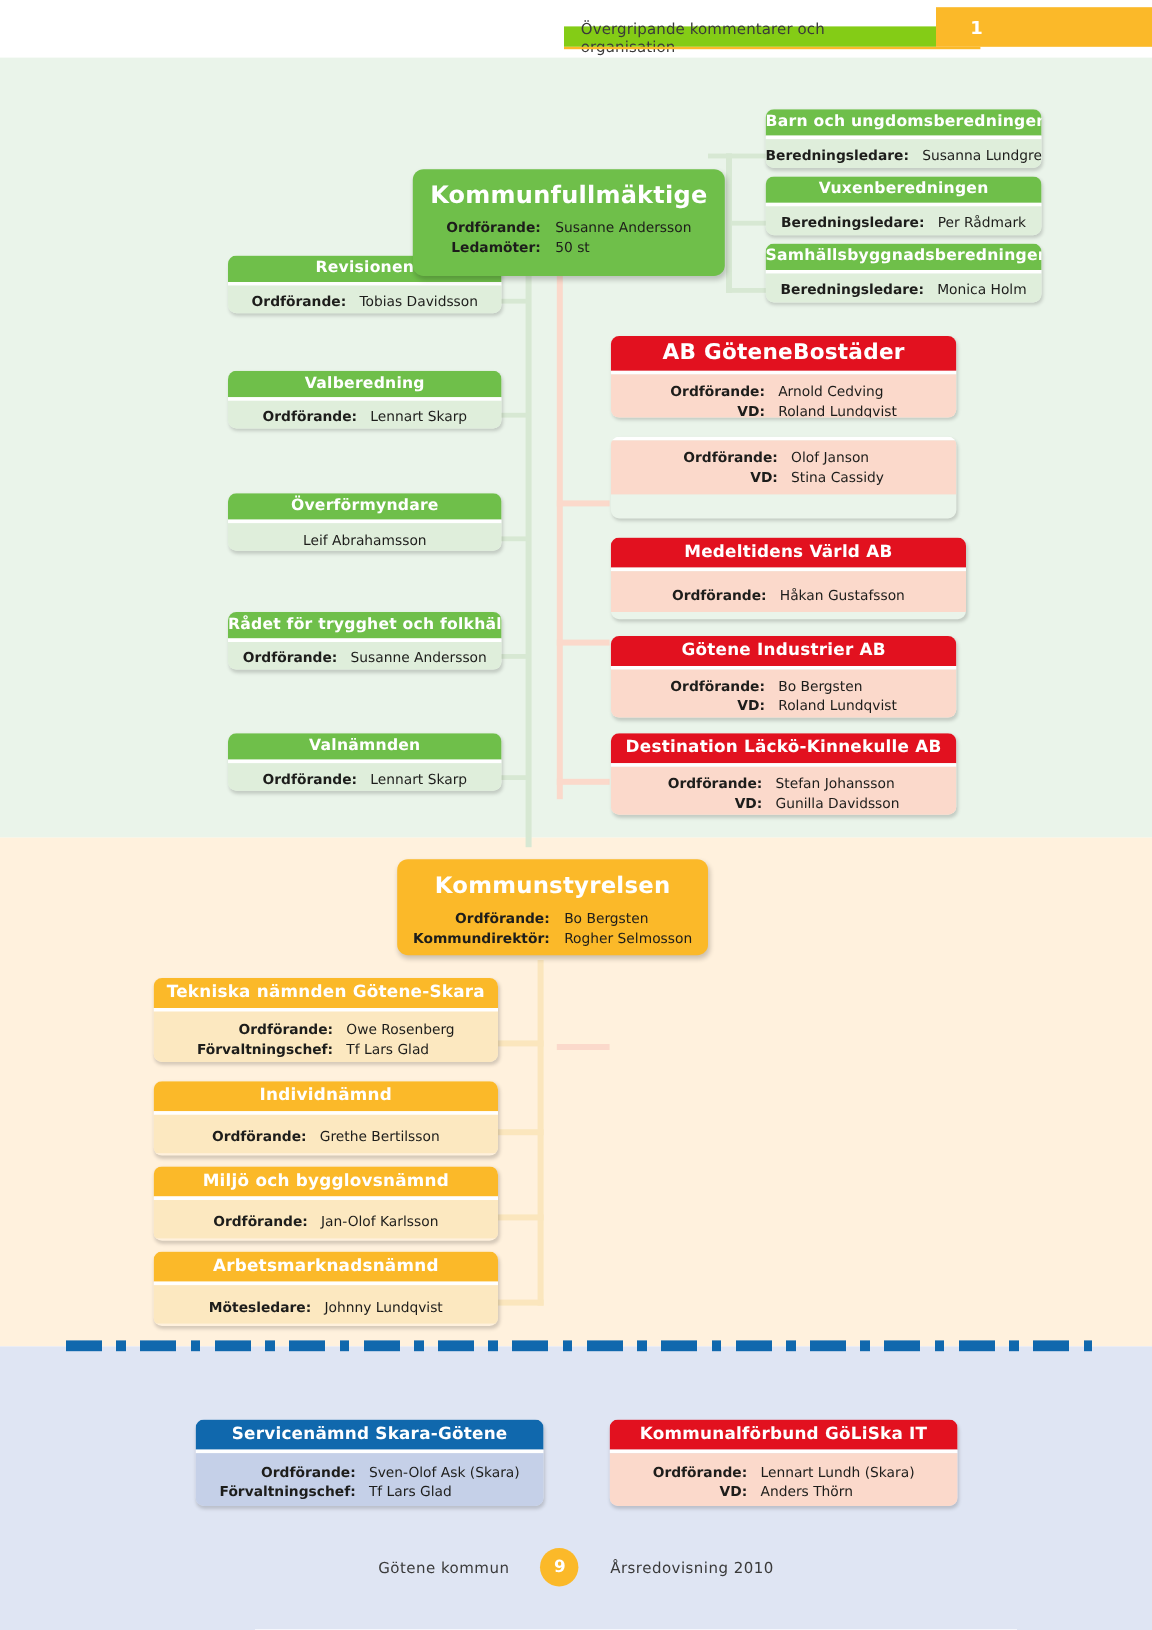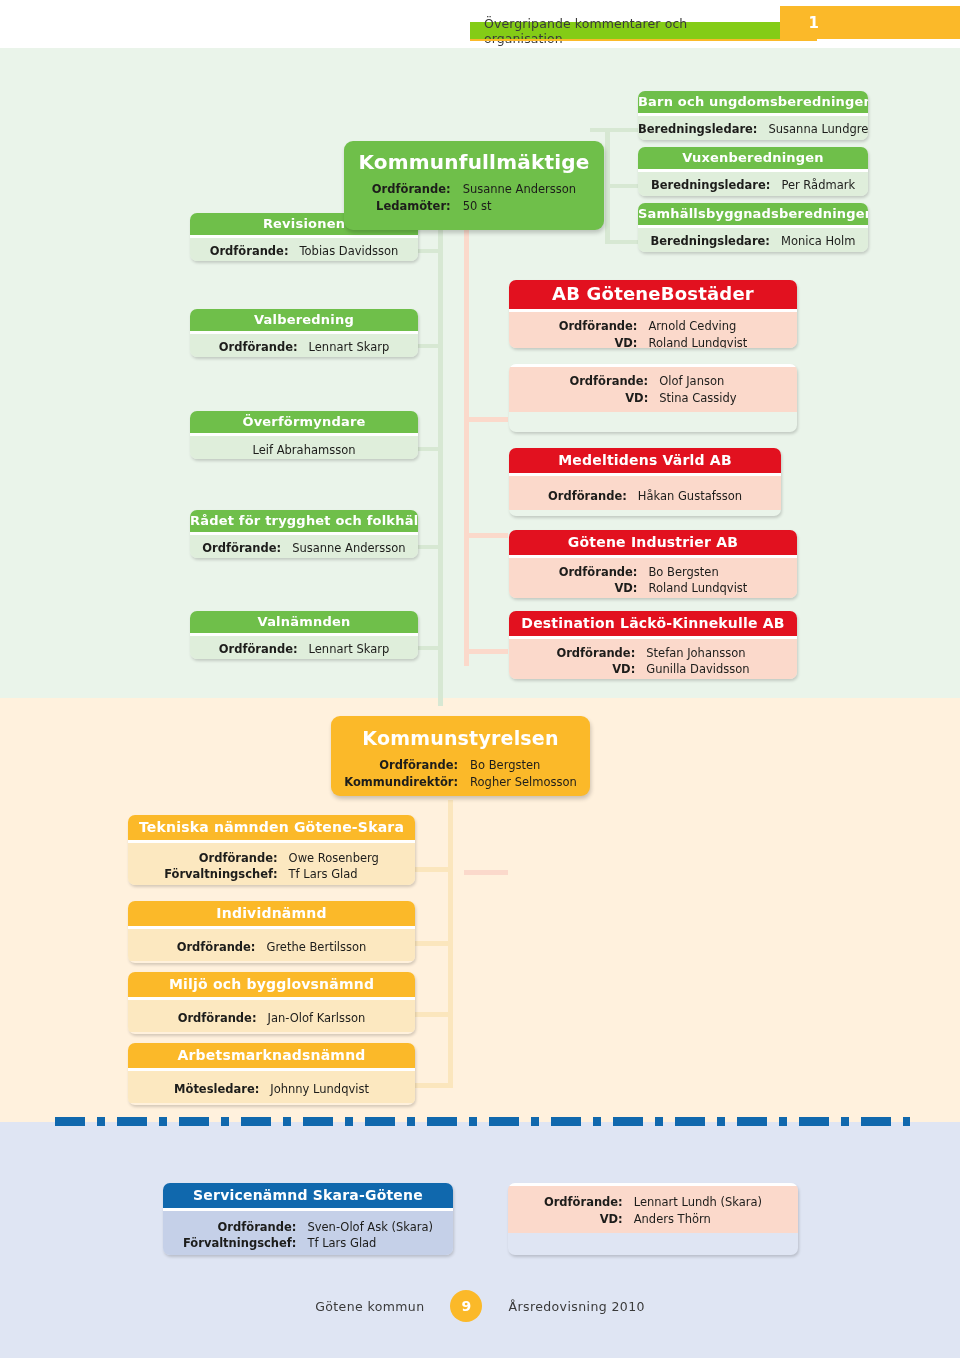--- a/index.html
+++ b/index.html
@@ -305,21 +305,21 @@
         <div class="val">Olof Janson</div>
       </div>
       <div class="row">
         <div class="lbl">VD:</div>
         <div class="val">Stina Cassidy</div>
       </div>
     </div>
   </div>
 </div>
 
-<div class="node red" style="left:509px; top:448px; width:272px; height:68px;">
+<div class="node red" style="left:509px; top:448px; width:296px; height:68px;">
   <div class="title" style="font-size:14px; padding:5px 0 5px 0;">Medeltidens Värld AB</div>
   <div class="sep"></div>
   <div class="body" style="padding:12px 0 6px 0;">
     <div class="rows">
       <div class="row">
         <div class="lbl">Ordförande:</div>
         <div class="val">Håkan Gustafsson</div>
       </div>
     </div>
   </div>
@@ -442,20 +442,21 @@
       </div>
       <div class="row">
         <div class="lbl">Förvaltningschef:</div>
         <div class="val">Tf Lars Glad</div>
       </div>
     </div>
   </div>
 </div>
 
 <div class="node red" style="left:508px; top:1183px; width:290px; height:72px;">
+  <div class="title" style="font-size:14px; padding:5px 0;">Kommunalförbund GöLiSka IT</div>
   <div class="sep"></div>
   <div class="body" style="padding:8px 0 6px 0;">
     <div class="rows">
       <div class="row">
         <div class="lbl">Ordförande:</div>
         <div class="val">Lennart Lundh (Skara)</div>
       </div>
       <div class="row">
         <div class="lbl">VD:</div>
         <div class="val">Anders Thörn</div>

